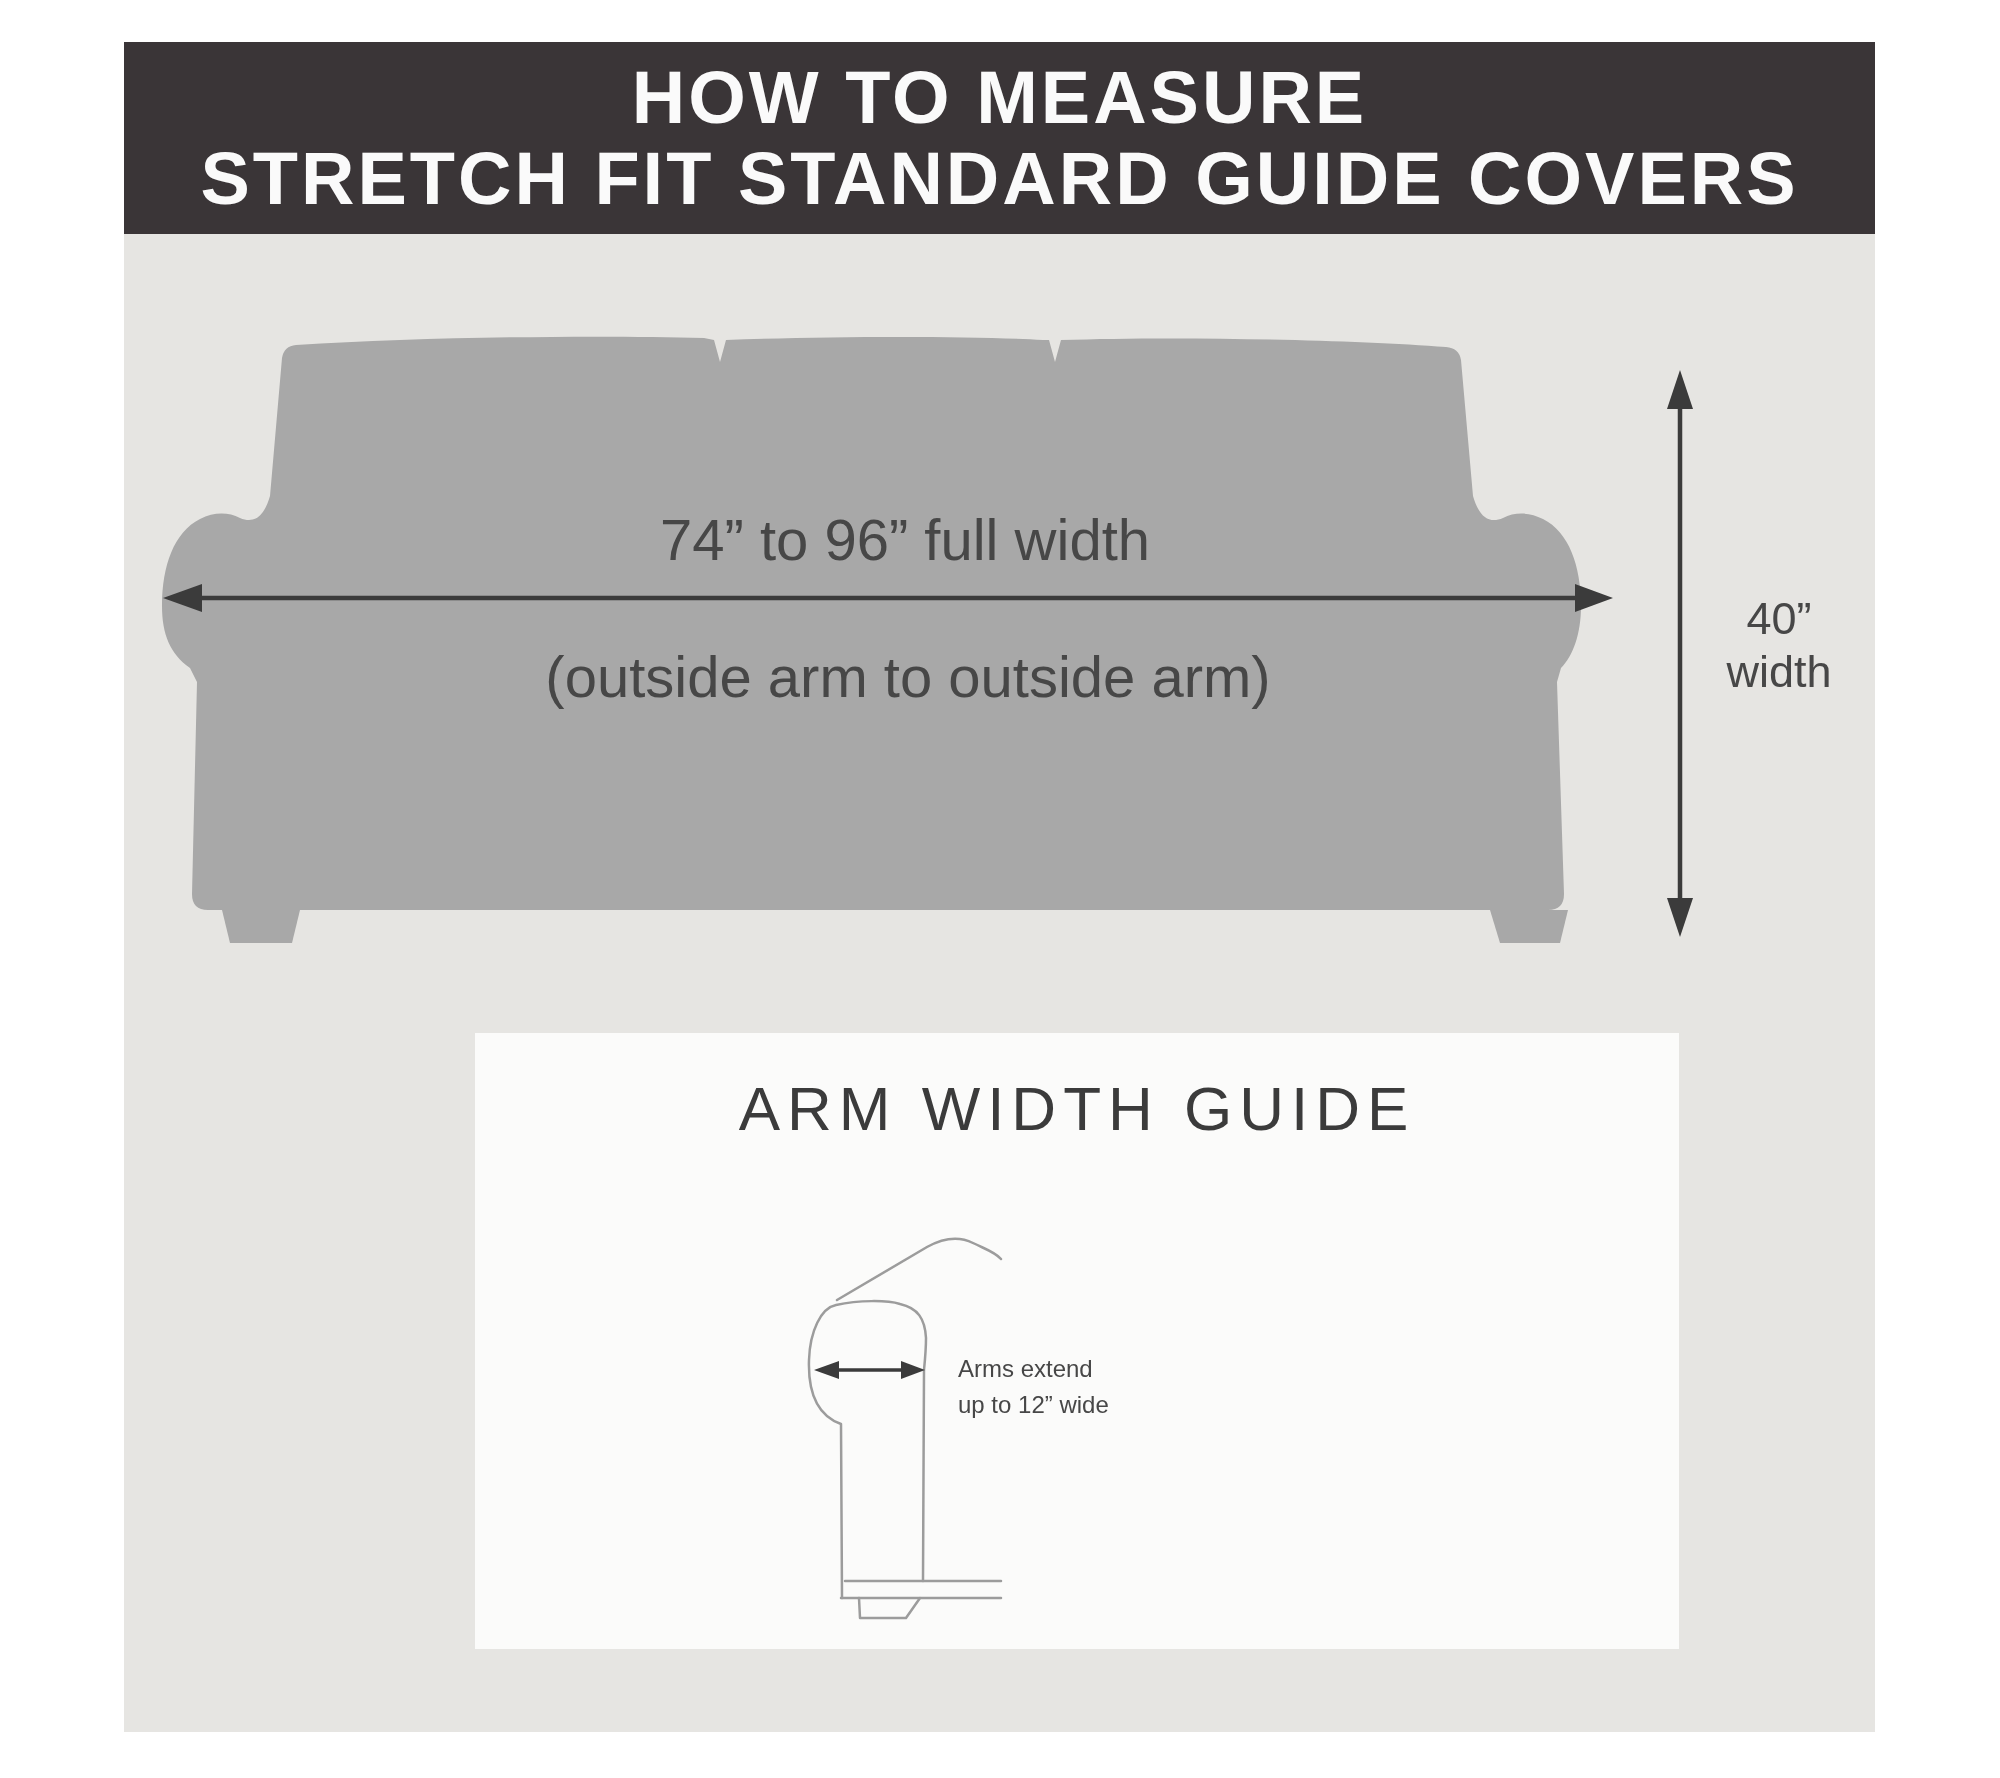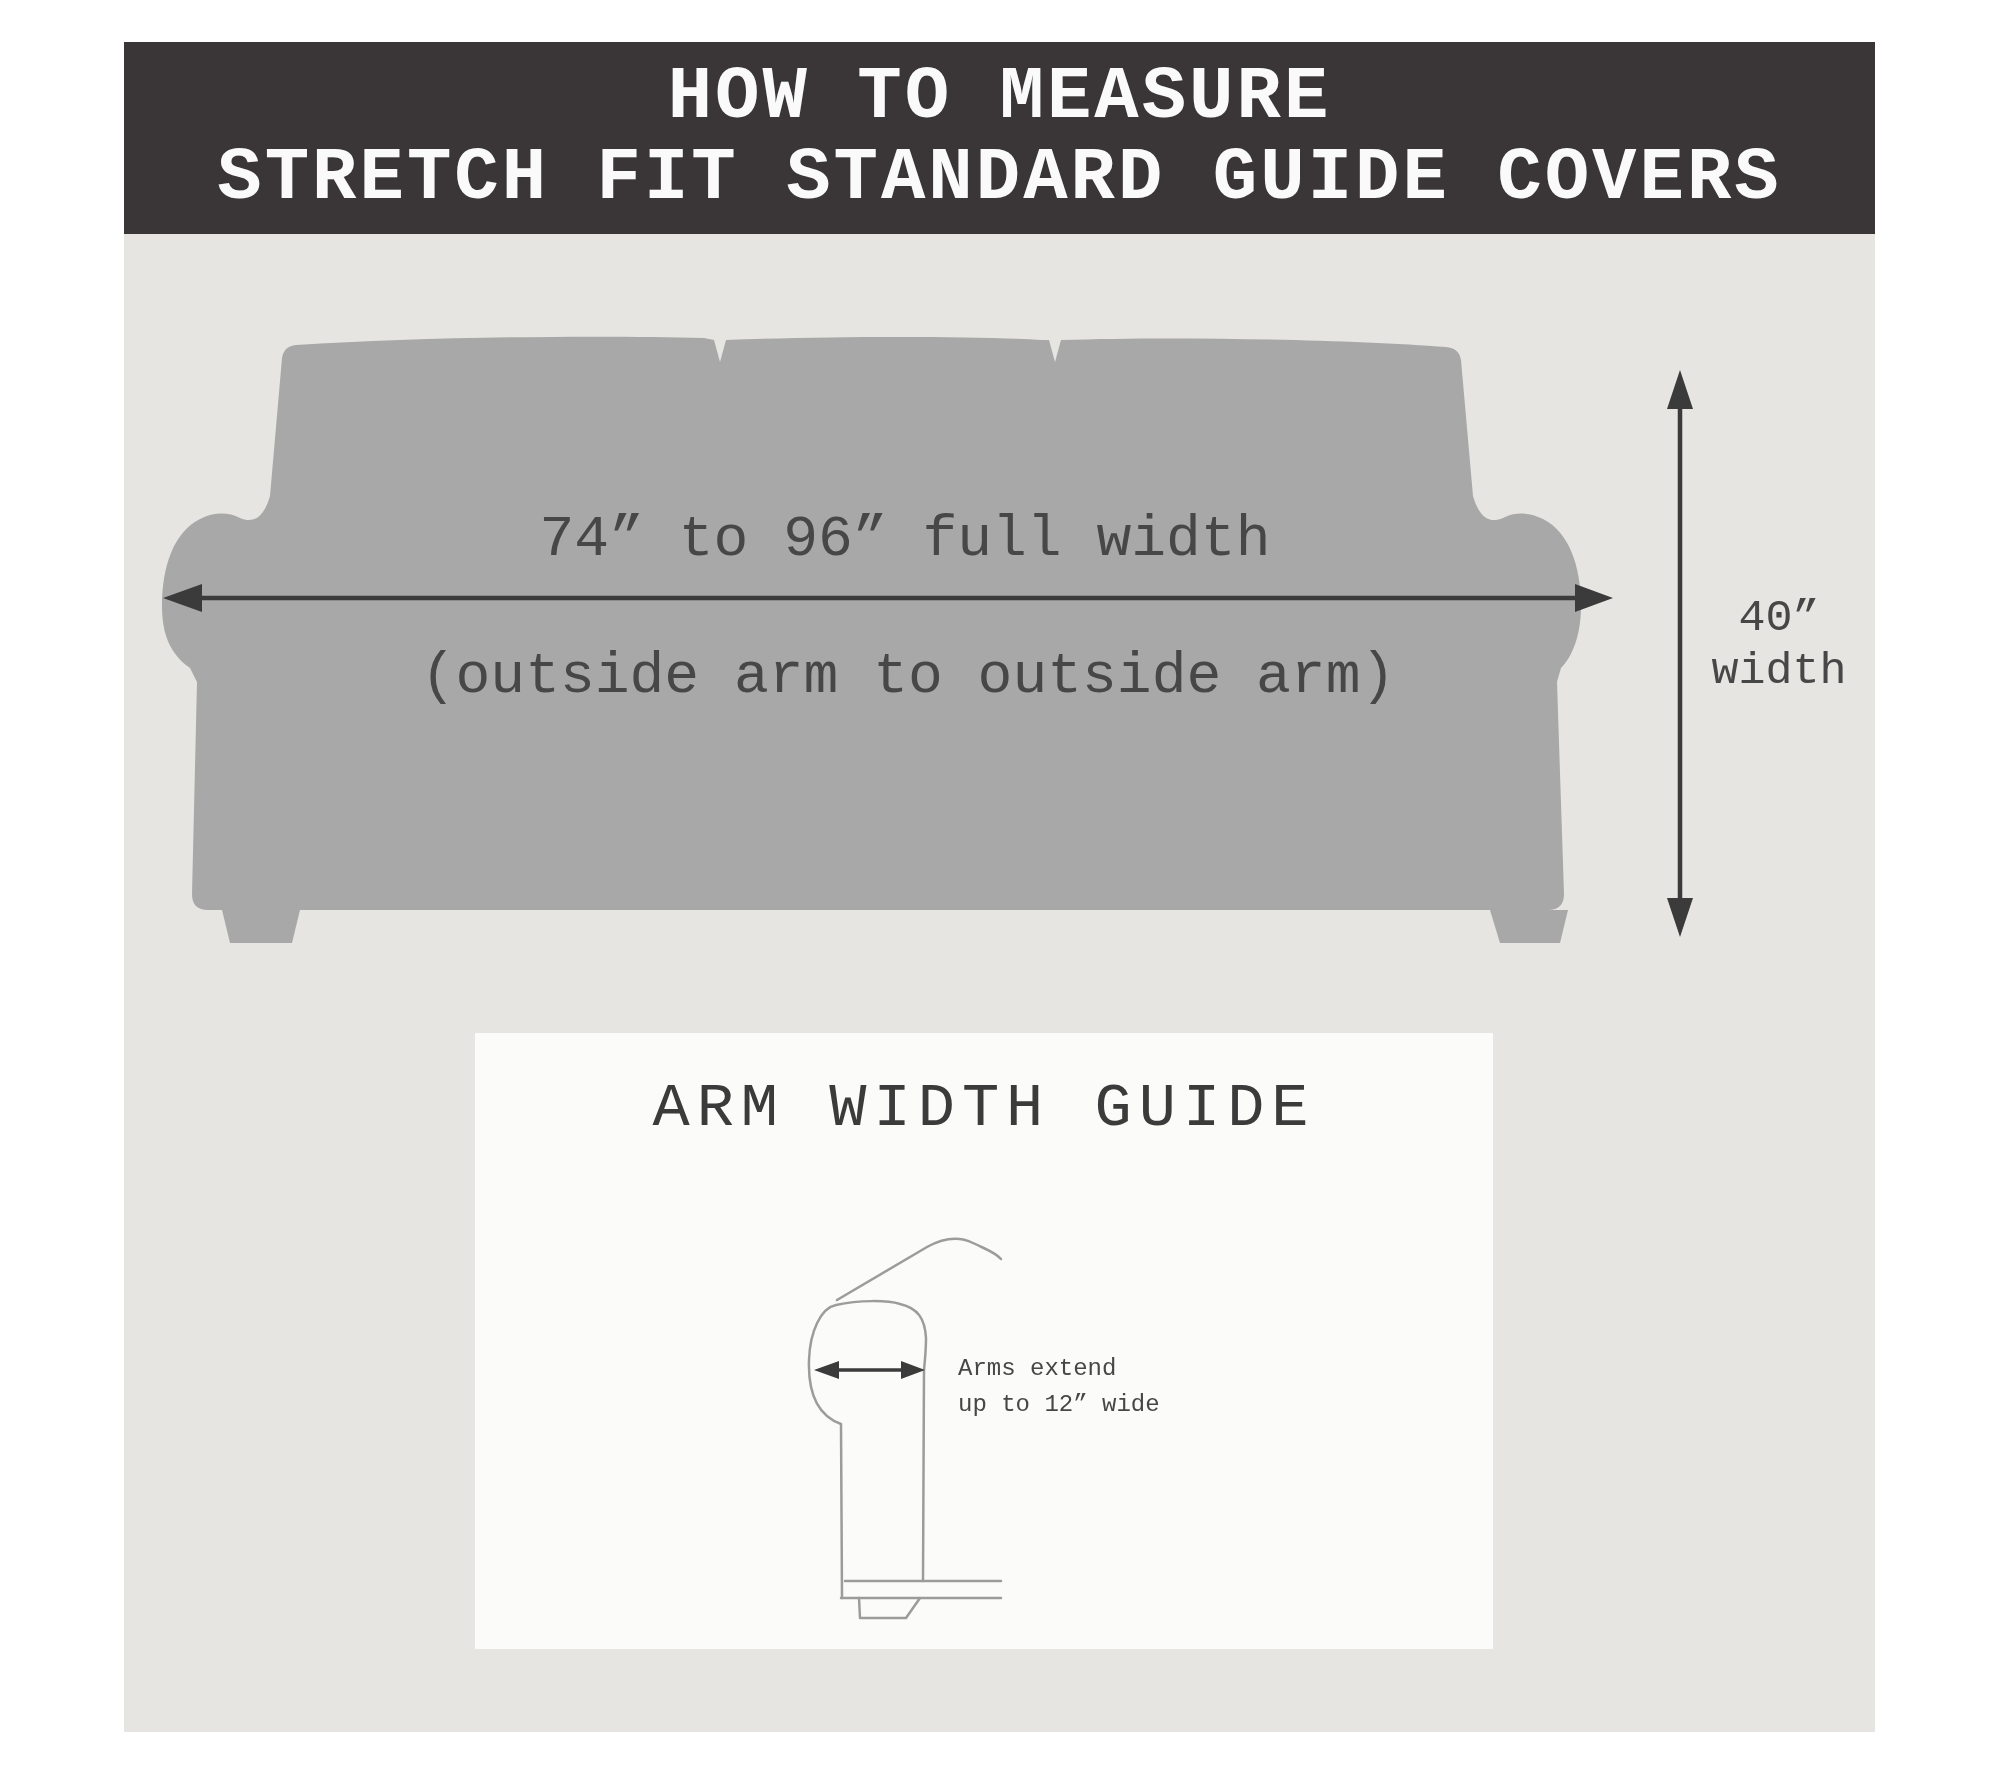--- a/index.html
+++ b/index.html
@@ -1,18 +1,18 @@
 <!DOCTYPE html>
 <html style="--banner_bg: #3a3537; --banner_text: #fafafa; --canvas_bg: #e6e5e2; --sofa_fill: #a8a8a8; --box_bg: #fbfbfa; --dark: #3b3b3b; --label_text: #474747; --outline: #9c9c9c;"><head>
 <meta charset="utf-8">
 <style>
   html,body{margin:0;padding:0;background:#ffffff;}
   .page{
     position:relative;width:2000px;height:1778px;background:#ffffff;overflow:hidden;
-    font-family:Liberation Mono, monospace;
+    font-family:Liberation Sans, sans-serif;
   }
   
   .banner{
     position:absolute;left:124px;top:42px;width:1751px;height:192px;
     background:var(--banner_bg);color:var(--banner_text);
     display:flex;flex-direction:column;align-items:center;justify-content:center;
     text-align:center;
   }
   .banner .line{
     font-size:74px;font-weight:bold;line-height:81px;letter-spacing:3px;
@@ -32,21 +32,21 @@
     white-space:nowrap;
   }
   .width-label{left:781px;top:278px;transform:translateX(-50%);}
   .width-note{left:784px;top:415px;transform:translateX(-50%);}
   .height-label{
     left:1545px;top:318px;width:220px;text-align:center;
     font-size:45px;line-height:53px;white-space:normal;margin-top:40px;
   }
   
   .guide-box{
-    position:absolute;left:351px;top:799px;width:1018px;height:616px;
+    position:absolute;left:351px;top:799px;width:1204px;height:616px;
     background:var(--box_bg);
   }
   .guide-title{
     position:absolute;left:0;top:40px;width:100%;text-align:center;
     color:var(--dark);font-size:62px;font-weight:400;letter-spacing:7px;
     white-space:nowrap;
   }
   .guide-box svg.arm{position:absolute;left:0;top:0;width:1018px;height:616px;}
   .outline{stroke:var(--outline);stroke-width:2.5;fill:none;stroke-linecap:round;stroke-linejoin:round;}
   .arm-dim{stroke:var(--dark);stroke-width:3.5;fill:none;}

